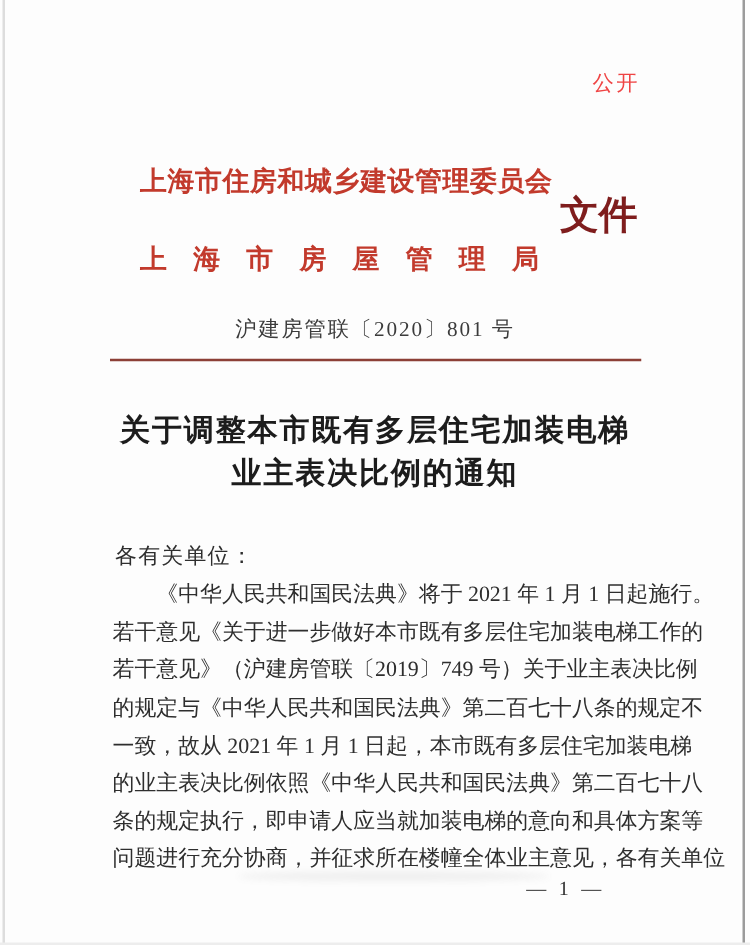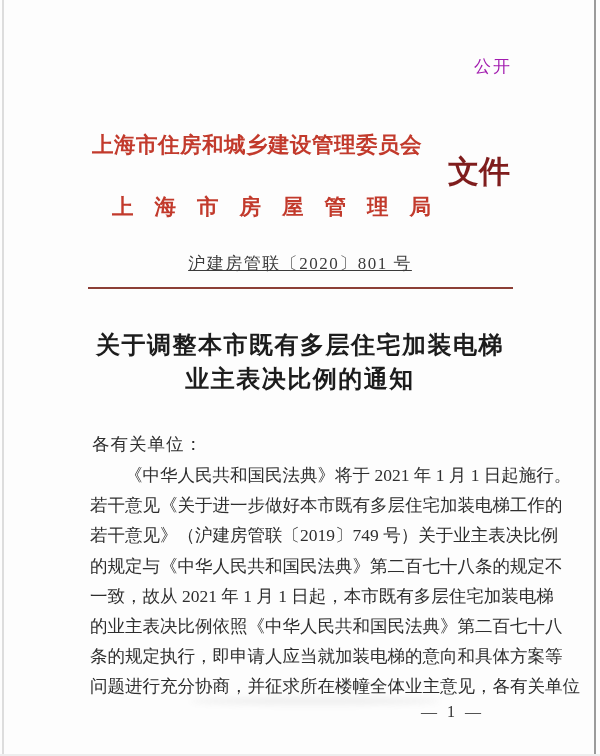--- a/index.html
+++ b/index.html
@@ -12,39 +12,39 @@
     color:#2f2f2f;
   }
   
   .edge-left{position:absolute;left:2px;top:0;width:2px;height:100%;background:#dddddd;}
   .edge-right{position:absolute;right:4px;top:0;width:2px;height:100%;background:#9b9b9b;}
   .edge-bottom{position:absolute;left:0;bottom:0;width:100%;height:2px;background:#ededed;}
   .smudge{position:absolute;left:190px;top:697px;width:250px;height:8px;background:#777;opacity:.10;filter:blur(3px);border-radius:50%;}
 
   .classification{
     position:absolute;top:55px;right:88px;
-    font-size:17px;letter-spacing:2px;color:#a21caf;text-align:right;
+    font-size:17px;letter-spacing:2px;color:#ef4444;text-align:right;
   }
   .hdr-org1{
-    position:absolute;top:130px;left:92px;
+    position:absolute;top:130px;left:112px;
     font-size:21.5px;font-weight:bold;letter-spacing:0.5px;
     color:#c23a2c;white-space:nowrap;
   }
   .hdr-wenjian{
     position:absolute;top:151px;left:448px;
     font-size:31px;font-weight:bold;color:#b93226;
   }
   .hdr-org2{
     position:absolute;top:192px;left:96px;
     font-size:21.5px;font-weight:bold;letter-spacing:21px;margin-right:-21px;
     color:#c23a2c;white-space:nowrap;
   }
   .doc-number{
     position:absolute;top:252px;left:0;width:100%;
-    text-align:center;font-size:17px;letter-spacing:1.5px;color:#3b3b3b;text-decoration:underline;
+    text-align:center;font-size:17px;letter-spacing:1.5px;color:#3b3b3b;
   }
   .red-rule{
     position:absolute;top:287px;left:88px;width:425px;height:2px;
     background:#8c3f36;
   }
   .doc-title{
     position:absolute;top:328px;left:0;width:100%;
     text-align:center;font-size:24px;font-weight:bold;
     line-height:34px;letter-spacing:1.5px;color:#1c1c1c;
   }

